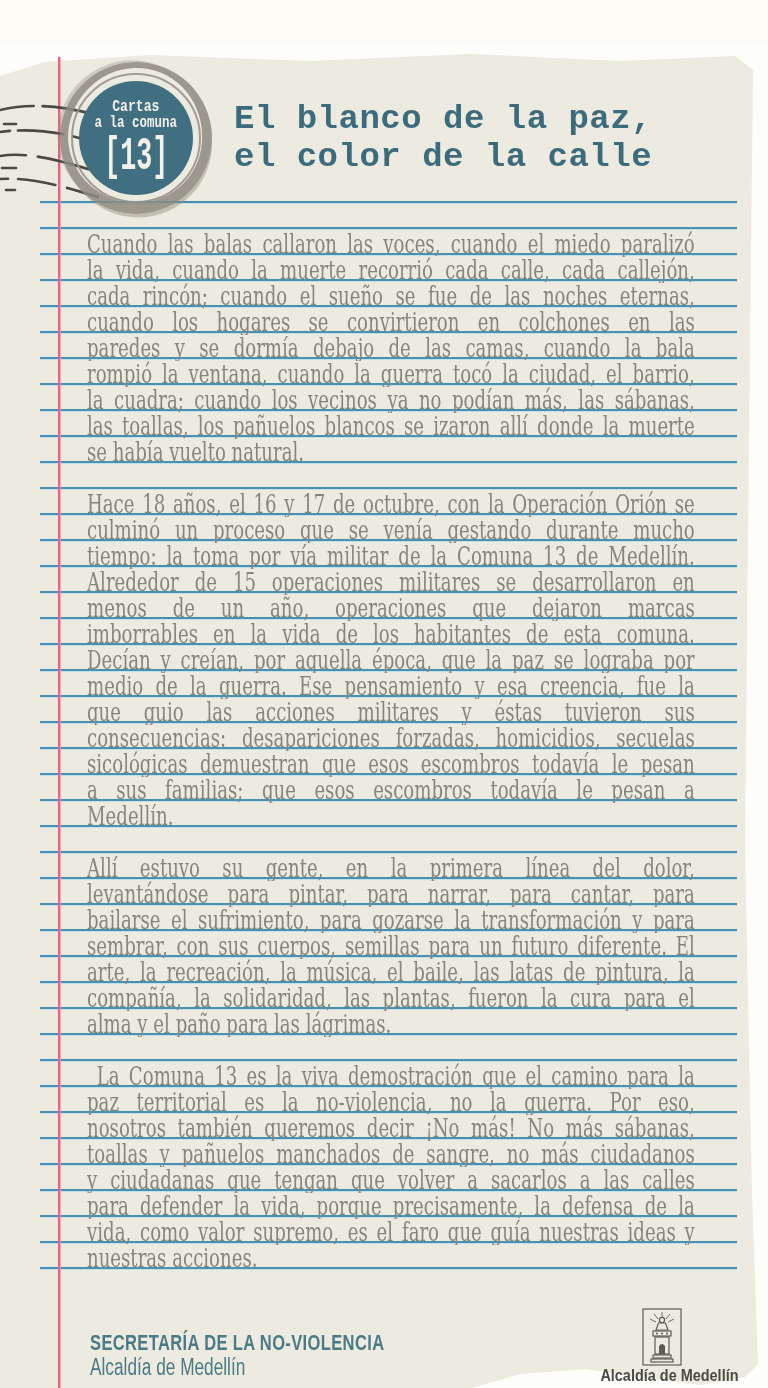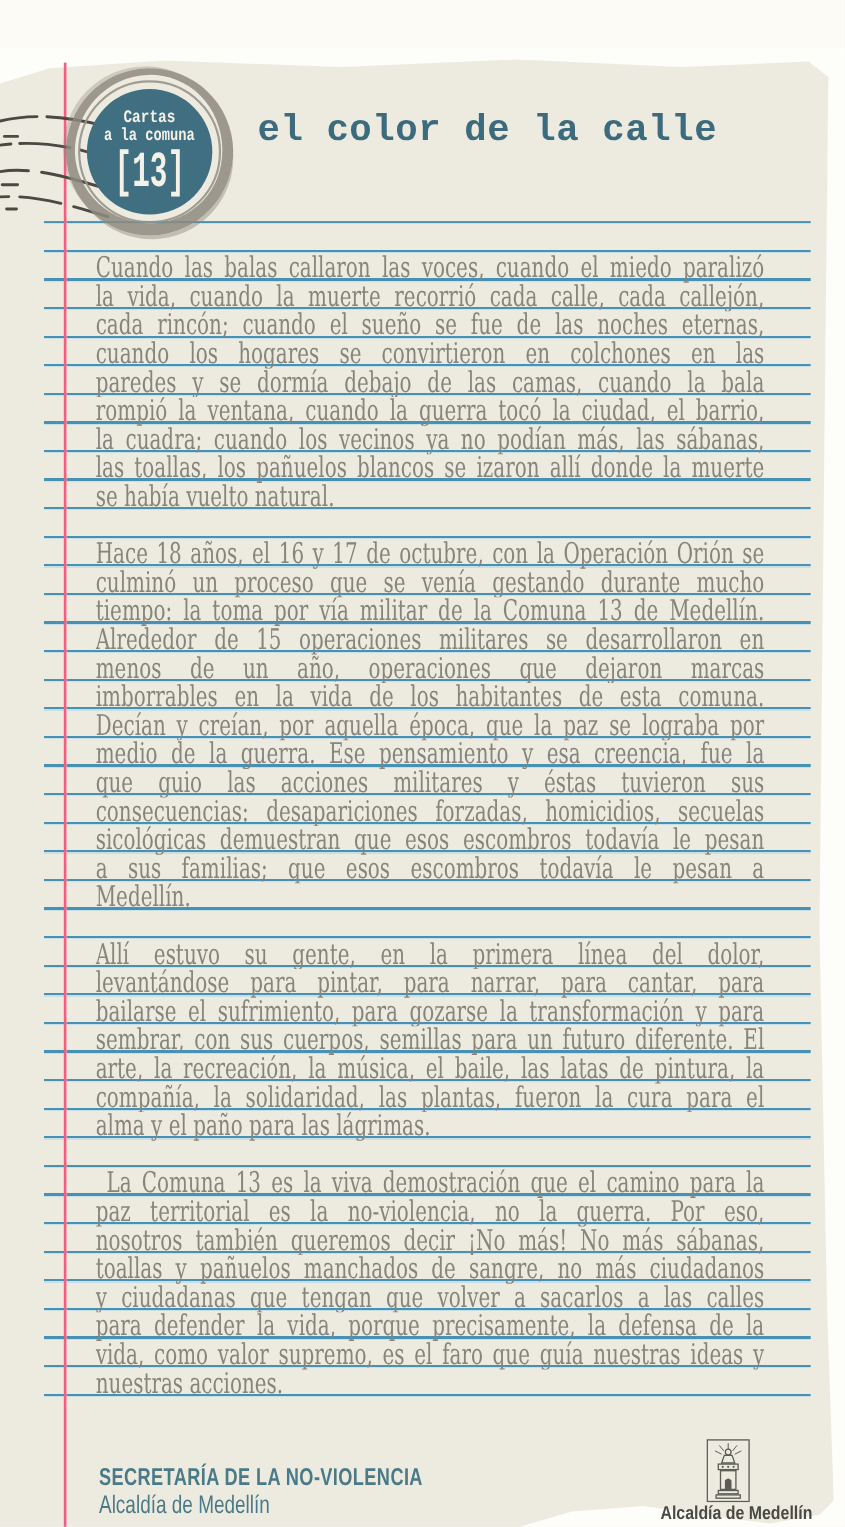--- a/index.html
+++ b/index.html
@@ -74,20 +74,21 @@
     <div class="ring-outer"></div>
     <div class="ring-thin"></div>
     <div class="stamp-circle" style="background:#3f6f80;">
       <div class="stamp-l1">Cartas</div>
       <div class="stamp-l2">a la comuna</div>
       <div class="stamp-num">[13]</div>
     </div>
   </div>
 
   <div class="title" style="color:#3d6b7e;">
+    <div>El blanco de la paz,</div>
     <div>el color de la calle</div>
   </div>
 
   <div class="para" style="top:187px;">
       <div class="bline">Cuando las balas callaron las voces, cuando el miedo paralizó</div>
       <div class="bline">la vida, cuando la muerte recorrió cada calle, cada callejón,</div>
       <div class="bline">cada rincón; cuando el sueño se fue de las noches eternas,</div>
       <div class="bline">cuando los hogares se convirtieron en colchones en las</div>
       <div class="bline">paredes y se dormía debajo de las camas, cuando la bala</div>
       <div class="bline">rompió la ventana, cuando la guerra tocó la ciudad, el barrio,</div>

